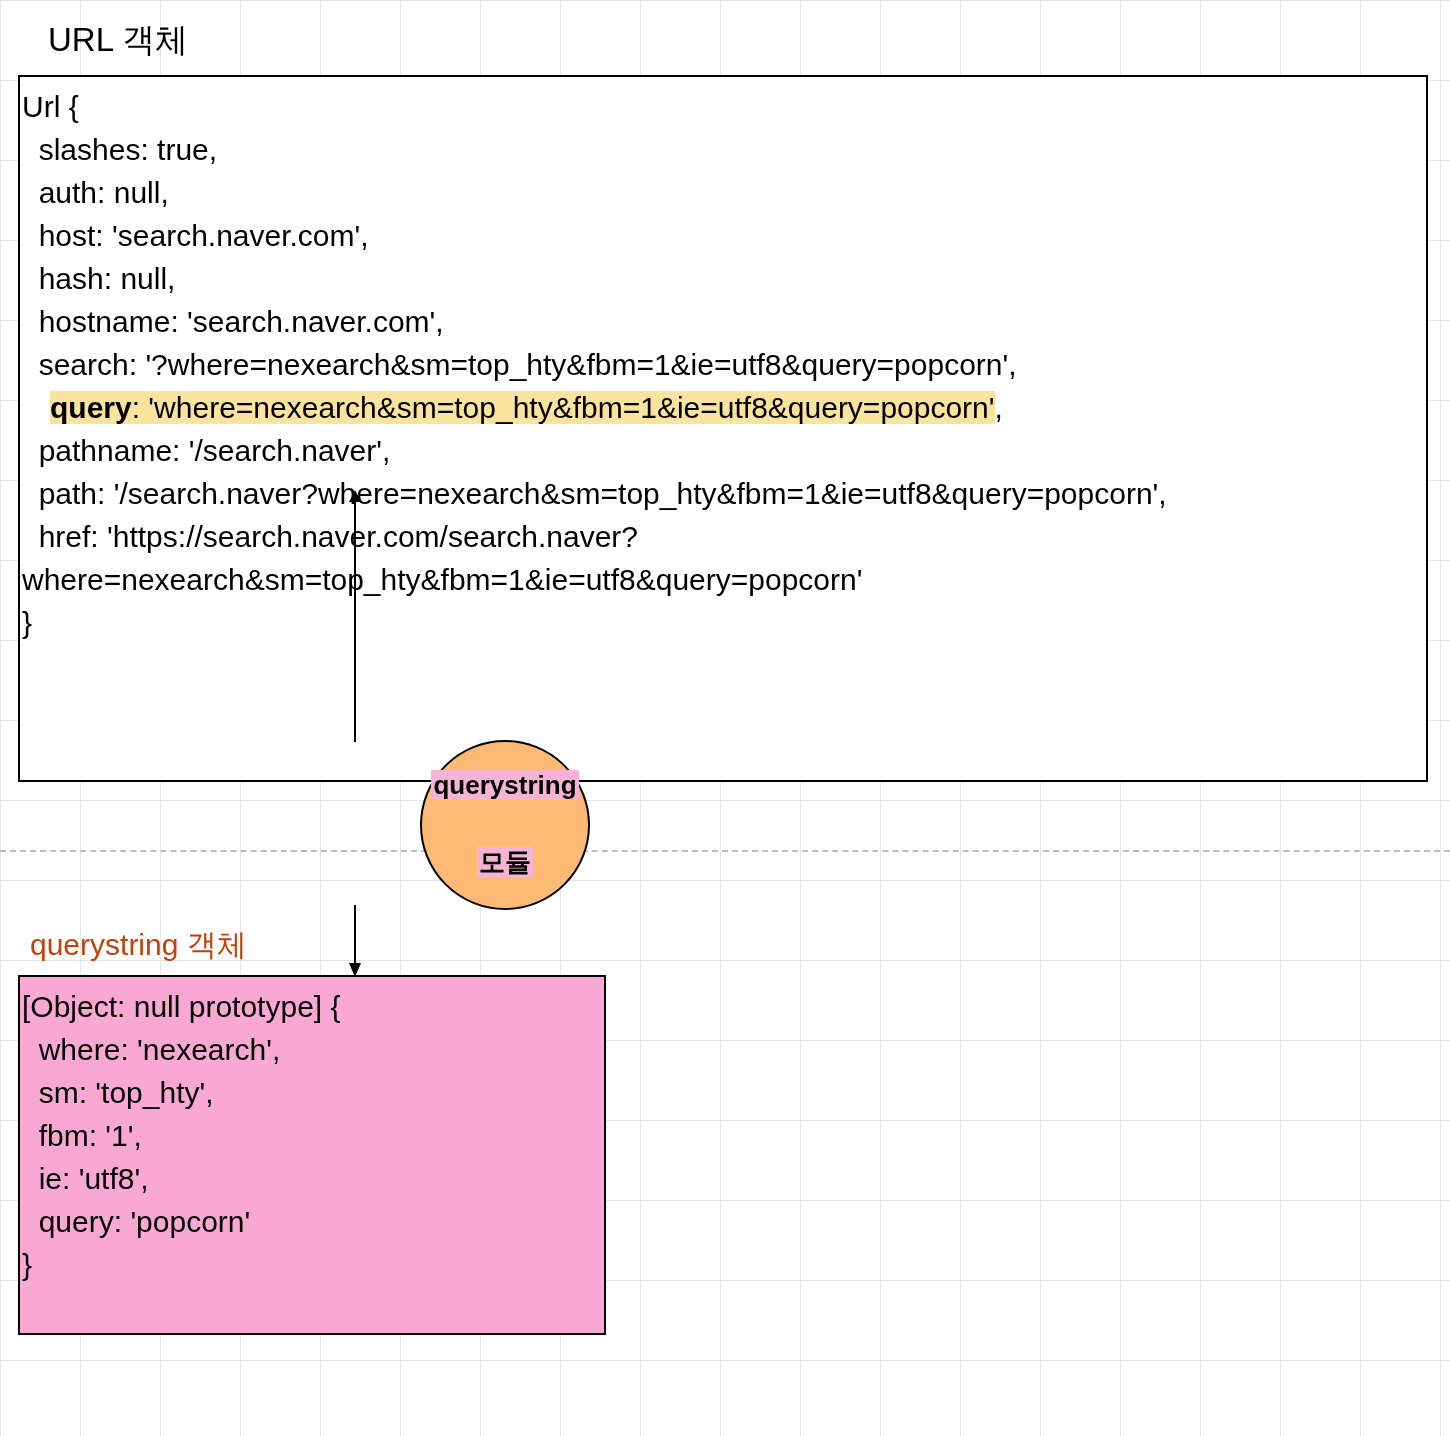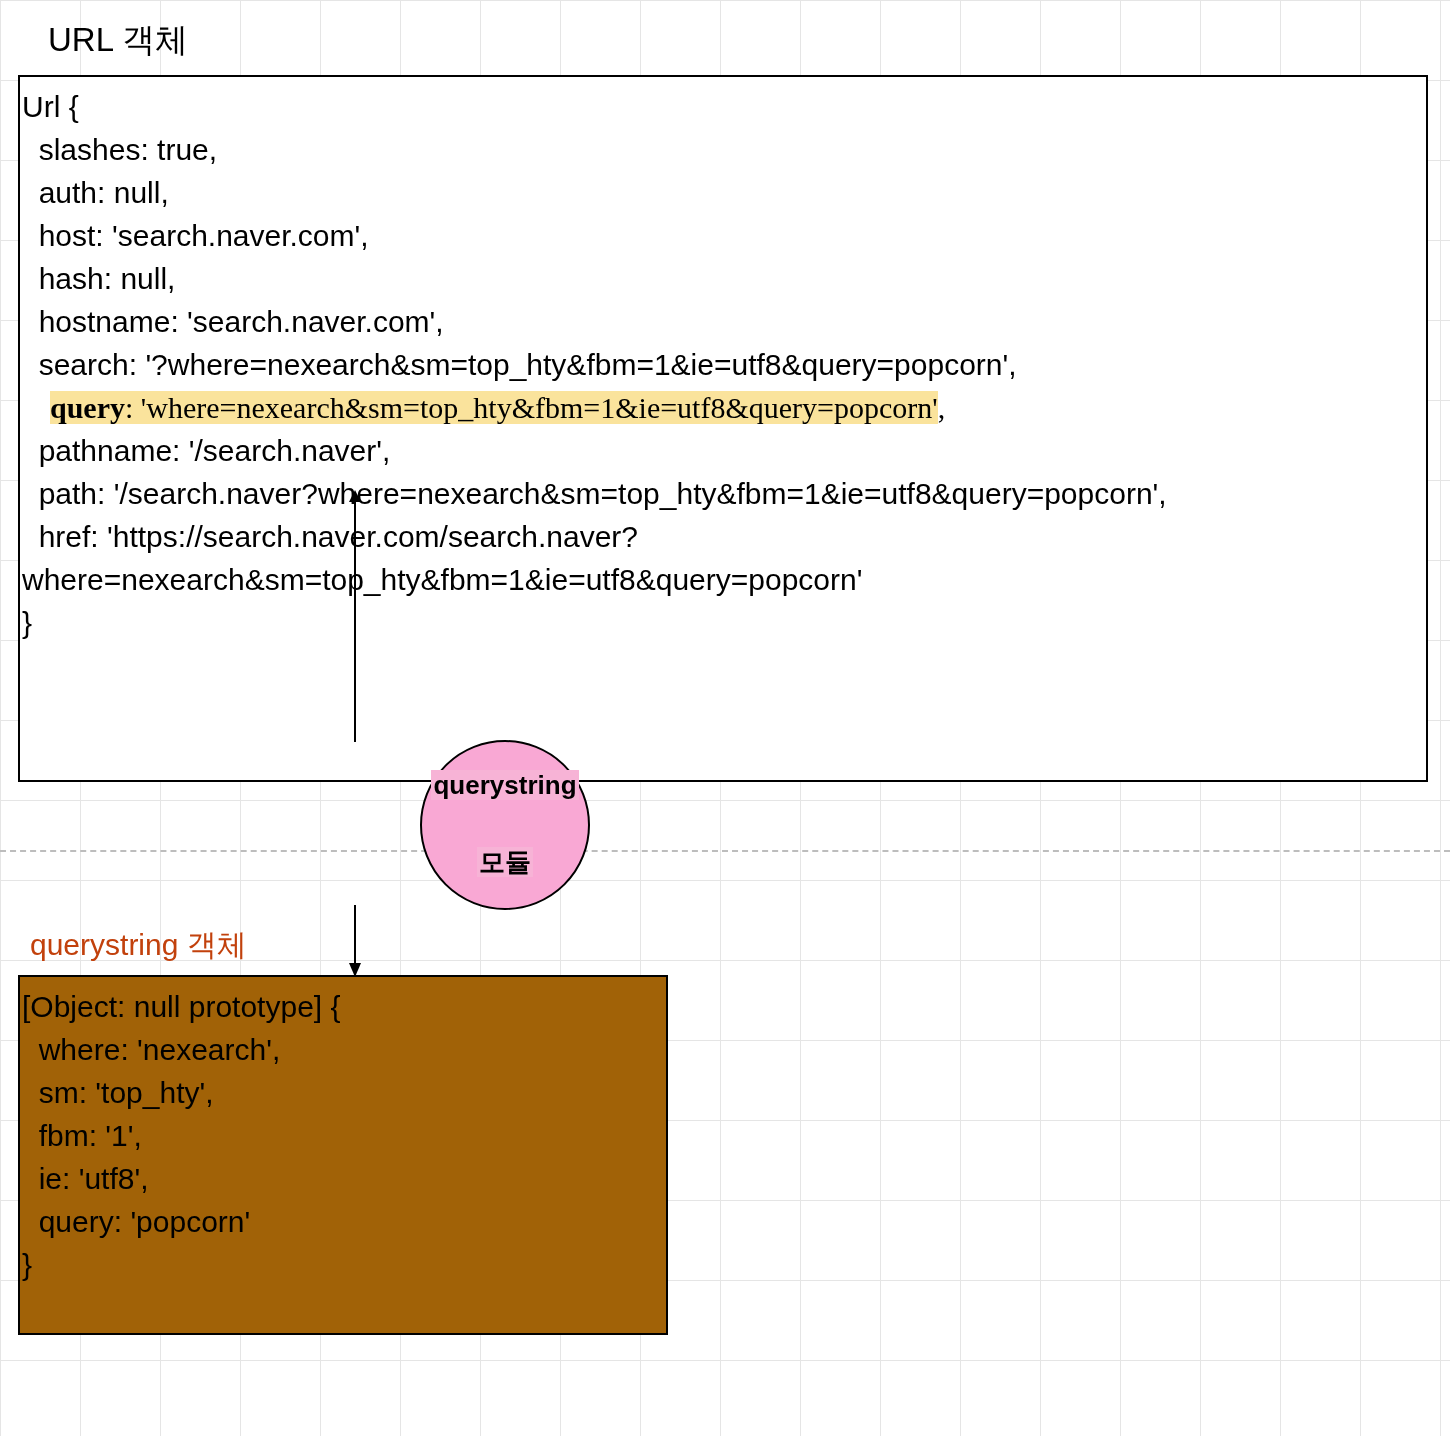--- a/index.html
+++ b/index.html
@@ -42,30 +42,30 @@
     width: 1410px;
     height: 707px;
     border: 2px solid #000;
     background: #fff;
     z-index: 2;
     padding: 8px 2px 2px 2px;
     font-size: 30px;
     line-height: 43px;
   }
   .box-top .line { white-space: pre; }
-  .indent { padding-left: 28px; font-family: Liberation Serif, serif; }
+  .indent { padding-left: 28px; }
   .highlight-yellow { background: #fae39c; }
   .bold { font-weight: 700; }
   .circle {
     position: absolute;
     left: 420px; top: 740px;
     width: 170px; height: 170px;
     border: 2px solid #000;
     border-radius: 50%;
-    background: #f9a8d4;
+    background: #fdba74;
     z-index: 3;
     display: flex;
     flex-direction: column;
     align-items: center;
     justify-content: center;
     font-size: 26px;
     font-weight: 700;
     text-align: center;
     gap: 44px;
   }
@@ -73,24 +73,24 @@
   .label-bottom {
     position: absolute;
     left: 30px; top: 925px;
     font-size: 30px;
     color: #c2410c;
     z-index: 2;
   }
   .box-bottom {
     position: absolute;
     left: 18px; top: 975px;
-    width: 650px;
+    width: 588px;
     height: 360px;
     border: 2px solid #000;
-    background: #a16207;
+    background: #f9a8d4;
     z-index: 2;
     padding: 8px 2px 2px 2px;
     font-size: 30px;
     line-height: 43px;
   }
   .box-bottom .line { white-space: pre; }
   svg.arrow {
     position: absolute;
     z-index: 2;
     pointer-events: none;

